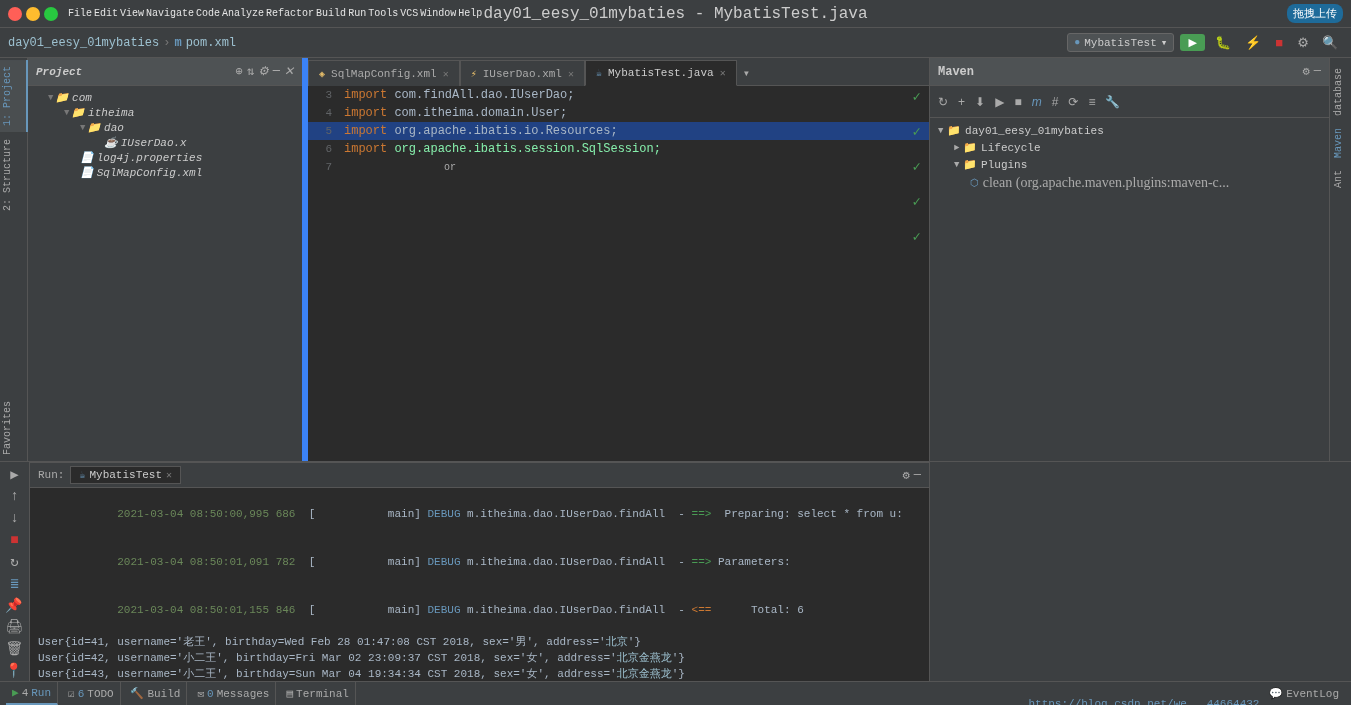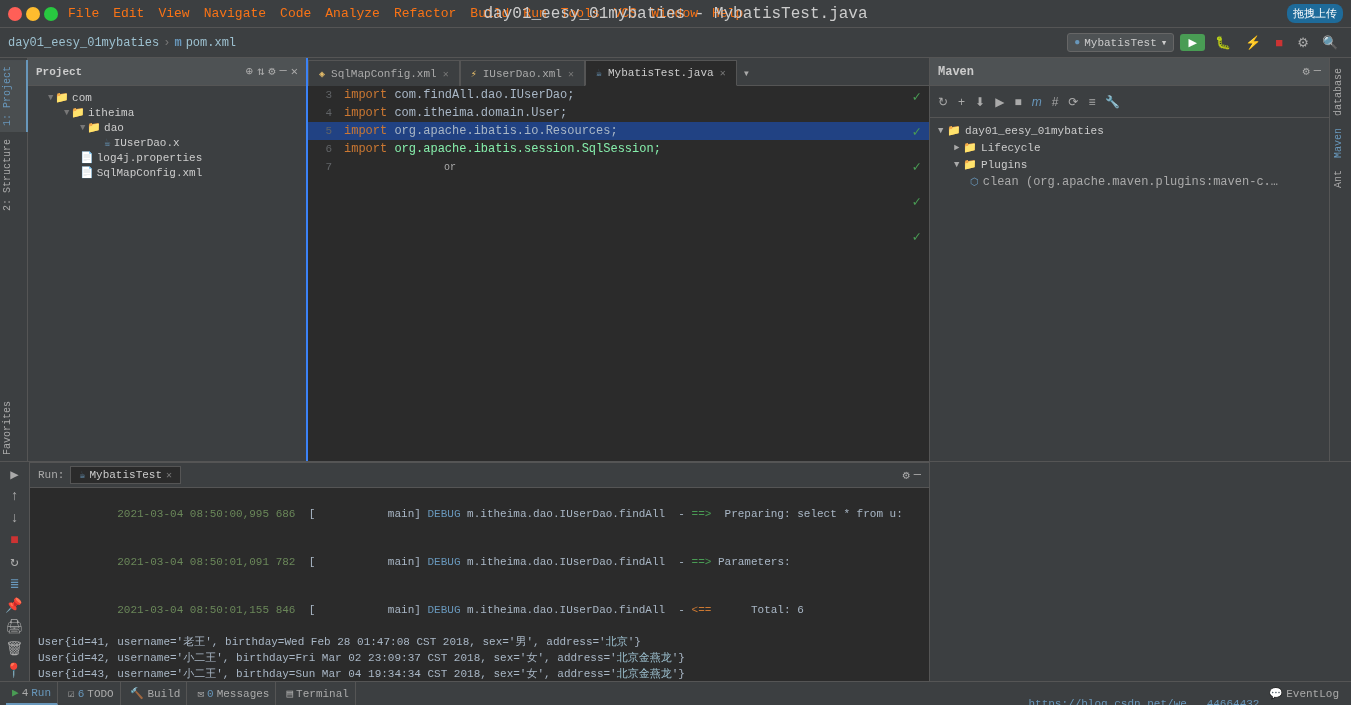--- a/index.html
+++ b/index.html
@@ -30,23 +30,23 @@
     .apple-icon {
       width: 14px; height: 14px;
       border-radius: 50%;
       display: inline-block;
     }
     .apple-icon.red { background: #ff5f57; }
     .apple-icon.yellow { background: #febc2e; }
     .apple-icon.green { background: #28c840; }
     #title-bar .menu-items {
       display: flex;
-      gap: 14px;
-      font-size: 13px;
-      color: #f97316;
+      gap: 2px;
+      font-size: 10px;
+      color: #e5e5e5;
       flex: 1;
     }
     #title-bar .menu-items span { cursor: pointer; }
     #title-bar .title-center {
       position: absolute;
       left: 50%;
       transform: translateX(-50%);
       color: #ccc;
       font-size: 16px;
     }
@@ -127,23 +127,24 @@
     .sidebar-tab.active {
       color: #6897bb;
       border-left: 2px solid #6897bb;
       background: #4a4e50;
     }
 
     
     #project-panel {
       width: 280px;
       background: #3c3f41;
-      border-right: 2px solid #3b82f6;
+      border-right: 6px solid #3b82f6;
       display: flex;
       flex-direction: column;
+      font-style: italic;
     }
     #project-panel-header {
       height: 28px;
       background: #4e5254;
       display: flex;
       align-items: center;
       padding: 0 8px;
       gap: 6px;
       border-bottom: 1px solid #555;
     }
@@ -323,21 +324,22 @@
     .maven-item .m-arrow { color: #aaa; margin-right: 4px; font-size: 9px; }
     .maven-item .m-folder { color: #dcb67a; margin-right: 4px; }
     .maven-item .m-indent { display: inline-block; width: 16px; }
     .maven-item .m-plugin { color: #6897bb; font-size: 10px; margin-right: 4px; }
     .maven-item .truncate {
       overflow: hidden;
       text-overflow: ellipsis;
       white-space: nowrap;
       max-width: 300px;
       color: #aaa;
-      font-size: 12px;
+      font-size: 14px;
+      font-family: Liberation Serif, serif;
     }
 
     
     #far-right-sidebar {
       width: 22px;
       background: #3c3f41;
       border-left: 1px solid #555;
       display: flex;
       flex-direction: column;
       align-items: center;

